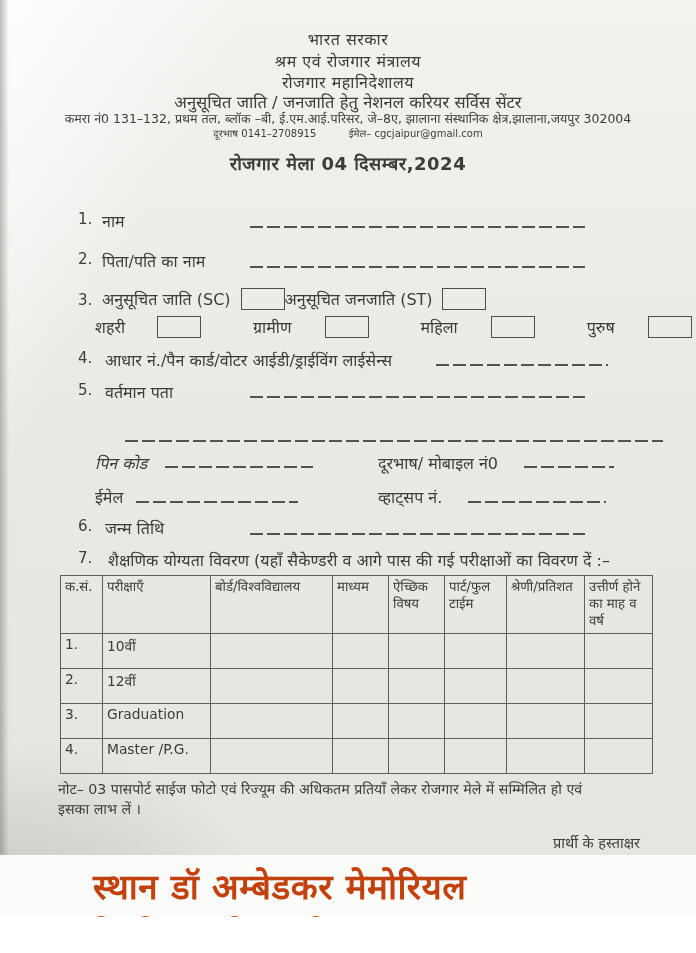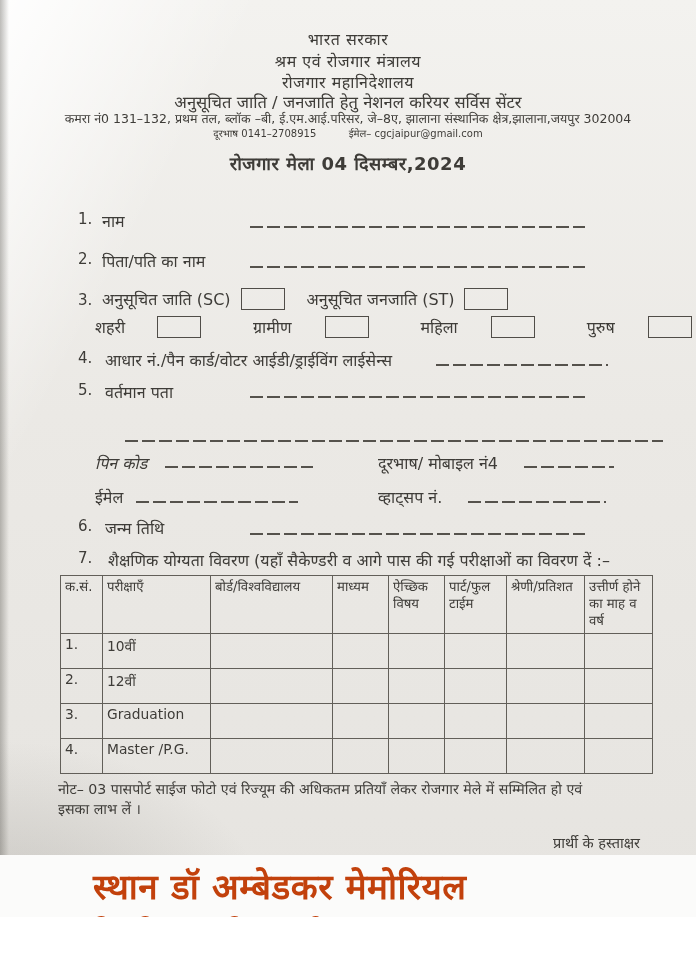--- a/index.html
+++ b/index.html
@@ -81,21 +81,21 @@
   <div class="dashline" style="left:250px;top:226px;width:335px;"></div>
 
   <div class="abs ink fnum" style="left:78px;top:250px;">2.</div>
   <div class="abs ink flabel" style="left:102px;top:250px;">पिता/पति का नाम</div>
   <div class="dashline" style="left:250px;top:266px;width:335px;"></div>
 
   <div class="abs ink fnum" style="left:78px;top:291px;">3.</div>
   <div class="ckrow" style="left:102px;top:288px;">
     <span class="ink flabel">अनुसूचित जाति (SC)</span>
     <span class="cbox" style="margin-left:10px;"></span>
-    <span class="ink flabel" style="margin-left:22px;">अनुसूचित जनजाति (ST)</span>
+    <span class="ink flabel" style="">अनुसूचित जनजाति (ST)</span>
     <span class="cbox" style="margin-left:9px;"></span>
   </div>
   <div class="ckrow" style="left:95px;top:316px;gap:24px;">
     <span class="ink flabel">शहरी</span>
     <span class="cbox" style="margin-left:8px;"></span>
     <span class="ink flabel" style="margin-left:28px;">ग्रामीण</span>
     <span class="cbox" style="margin-left:9px;"></span>
     <span class="ink flabel" style="margin-left:28px;">महिला</span>
     <span class="cbox" style="margin-left:9px;"></span>
     <span class="ink flabel" style="margin-left:28px;">पुरुष</span>
@@ -106,21 +106,21 @@
   <div class="abs ink flabel" style="left:105px;top:349px;">आधार नं./पैन कार्ड/वोटर आईडी/ड्राईविंग लाईसेन्स</div>
   <div class="dashline" style="left:436px;top:364px;width:172px;"></div>
 
   <div class="abs ink fnum" style="left:78px;top:381px;">5.</div>
   <div class="abs ink flabel" style="left:105px;top:381px;">वर्तमान पता</div>
   <div class="dashline" style="left:250px;top:396px;width:335px;"></div>
   <div class="dashline" style="left:125px;top:440px;width:538px;"></div>
 
   <div class="abs ink flabel" style="left:95px;top:452px;font-style:italic;">पिन कोड</div>
   <div class="dashline" style="left:165px;top:466px;width:148px;"></div>
-  <div class="abs ink flabel" style="left:378px;top:452px;">दूरभाष/ मोबाइल नं4</div>
+  <div class="abs ink flabel" style="left:378px;top:452px;">दूरभाष/ मोबाइल नं0</div>
   <div class="dashline" style="left:524px;top:466px;width:90px;"></div>
 
   <div class="abs ink flabel" style="left:95px;top:486px;">ईमेल</div>
   <div class="dashline" style="left:136px;top:501px;width:162px;"></div>
   <div class="abs ink flabel" style="left:378px;top:486px;">व्हाट्सप नं.</div>
   <div class="dashline" style="left:468px;top:501px;width:138px;"></div>
 
   <div class="abs ink fnum" style="left:78px;top:517px;">6.</div>
   <div class="abs ink flabel" style="left:105px;top:517px;">जन्म तिथि</div>
   <div class="dashline" style="left:250px;top:533px;width:335px;"></div>

